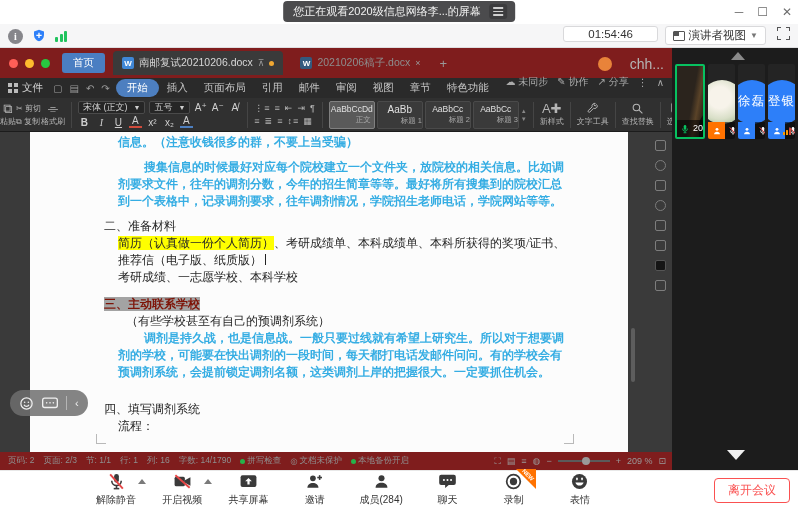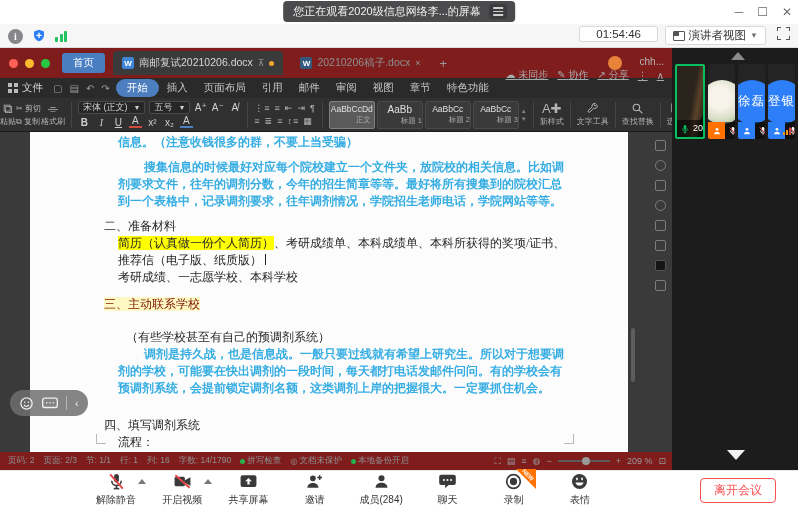--- a/index.html
+++ b/index.html
@@ -14,21 +14,21 @@
   .banner-menu i { display:block; width:10px; height:1.5px; background:#cfcfcf; }
   .win-controls { right:6px; top:0; height:24px; display:flex; align-items:center; gap:14px; color:#6d6d6d; font-size:12px; }
   .win-controls span { cursor:default; }
 
   
   .control-bar { left:0; top:24px; width:798px; height:24px; background:#f6f6f7; border-bottom:1px solid #dedee0; }
   .cb-left { left:8px; top:24px; height:24px; display:flex; align-items:center; gap:8px; }
   .info-dot { width:15px; height:15px; border-radius:50%; background:#86868b; color:#fff; font-size:10px; font-weight:bold; display:flex; align-items:center; justify-content:center; font-family:"Liberation Serif",serif; }
   .sig { display:flex; align-items:flex-end; gap:1.5px; height:12px; }
   .sig i { width:3px; background:#21c35e; border-radius:1px; }
-  .timer-box { right:140px; top:26px; background:#fff; border:1px solid #d9d9db; border-radius:3px; font-size:11.5px; color:#333; padding:1px 16px; }
+  .timer-box { right:140px; top:26px; background:#fff; border:1px solid #d9d9db; border-radius:3px; font-size:11.5px; color:#333; padding:1px 24px; }
   .view-btn { right:32px; top:26px; background:#fff; border:1px solid #d9d9db; border-radius:3px; font-size:11.5px; color:#333; padding:1px 7px; display:flex; align-items:center; gap:4px; }
   .view-ic { width:12px; height:10px; border:1.5px solid #555; border-radius:1px; position:relative; }
   .view-ic:before { content:""; position:absolute; left:0; top:0; width:5px; height:4px; background:#555; }
   .fs-ic { right:8px; top:27px; width:13px; height:13px; position:absolute; }
   .fs-ic i { position:absolute; width:4px; height:4px; border:1.5px solid #555; }
   .fs-ic i:nth-child(1){left:0;top:0;border-right:0;border-bottom:0;}
   .fs-ic i:nth-child(2){right:0;top:0;border-left:0;border-bottom:0;}
   .fs-ic i:nth-child(3){left:0;bottom:0;border-right:0;border-top:0;}
   .fs-ic i:nth-child(4){right:0;bottom:0;border-left:0;border-top:0;}
 
@@ -39,34 +39,34 @@
   .lights i { width:9px; height:9px; border-radius:50%; }
   .home-tab { margin-left:12px; background:#4a7ec2; color:#fff; font-size:10.5px; padding:3px 11px; border-radius:3px; }
   .doc-tab { display:flex; align-items:center; gap:5px; font-size:10.5px; padding:0 9px; height:24px; margin-left:8px; border-radius:4px 4px 0 0; }
   .doc-tab.active { background:#3a3a3a; color:#d6d6d6; }
   .doc-tab.inactive { color:#8d8d8d; }
   .w-ic { width:12px; height:12px; background:#3f87d6; border-radius:2px; color:#fff; font-size:8px; font-weight:bold; display:flex; align-items:center; justify-content:center; }
   .w-ic.dim { background:#33597e; }
   .pin-ic { color:#9a9a9a; font-size:9px; }
   .odot { width:5px; height:5px; border-radius:50%; background:#f0a732; }
   .plus-tab { color:#9a9a9a; font-size:13px; margin-left:10px; }
-  .acct { position:absolute; right:8px; top:8px; display:flex; gap:18px; color:#b5b5b5; font-size:10px; }
+  .acct { position:absolute; right:8px; top:8px; display:flex; align-items:center; gap:18px; color:#b5b5b5; font-size:14px; }
   .acct-av { width:14px; height:14px; border-radius:50%; background:#e8833a; }
 
   .ribbon-tabs { left:0; top:30px; width:672px; height:20px; background:#2a2a2a; display:flex; align-items:center; font-size:10.5px; color:#c6c6c6; }
   .file-menu { display:flex; align-items:center; gap:4px; margin-left:8px; color:#d6d6d6; }
   .grid-ic { width:10px; height:10px; background:
     linear-gradient(#bbb,#bbb) 0 0/4px 4px no-repeat,
     linear-gradient(#bbb,#bbb) 6px 0/4px 4px no-repeat,
     linear-gradient(#bbb,#bbb) 0 6px/4px 4px no-repeat,
     linear-gradient(#bbb,#bbb) 6px 6px/4px 4px no-repeat; }
   .mini-ics { display:flex; gap:7px; margin-left:10px; color:#9a9a9a; font-size:10px; }
   .rtab { padding:2px 8px; white-space:nowrap; }
   .rtab.active { background:#4d7fc0; color:#fff; border-radius:9px; padding:2px 11px; margin-left:6px; }
-  .ribbon-right { position:absolute; right:8px; top:20px; display:flex; align-items:center; gap:9px; color:#aaa; font-size:10px;text-decoration:underline; }
+  .ribbon-right { position:absolute; right:8px; top:27px; display:flex; align-items:center; gap:9px; color:#aaa; font-size:10px; }
 
   .ribbon-tools { left:0; top:50px; width:672px; height:34px; background:#303030; border-bottom:1px solid #1c1c1c; display:flex; align-items:center; color:#c2c2c2; }
   .vsep { width:1px; height:26px; background:#454545; margin:0 6px; flex:none; }
   .tool-col { display:flex; flex-direction:column; align-items:center; justify-content:center; font-size:8px; gap:1px; color:#b5b5b5; flex:none; }
   .tool-col .big { font-size:13px; line-height:13px; }
   .stack2 { display:flex; flex-direction:column; gap:2px; font-size:8px; color:#b5b5b5; flex:none; }
   .fgroup { display:flex; flex-direction:column; gap:2px; flex:none; }
   .frow { display:flex; align-items:center; gap:4px; }
   .combo { background:#262626; border:1px solid #4a4a4a; border-radius:2px; font-size:9px; color:#cfcfcf; padding:0 4px; height:13px; display:flex; align-items:center; gap:6px; white-space:nowrap; }
   .fmt { font-size:10px; width:13px; text-align:center; color:#cfcfcf; }
@@ -78,25 +78,25 @@
   .stylebox.sel { background:#5a5a5a; border-color:#808080; }
   .stylebox .prev { font-size:8.5px; color:#e0e0e0; white-space:nowrap; }
   .stylebox .nm { font-size:7.5px; color:#a8a8a8; white-space:nowrap;margin-left:23px; }
   .tool-svg { width:13px; height:13px; }
 
   
   .doc-area { left:0; top:84px; width:672px; height:320px; background:#3a3a3a; overflow:hidden; }
   .doc-page { position:absolute; left:30px; top:0; width:598px; height:320px; background:#fcfcfc; }
   .doc-text { position:absolute; left:74px; right:60px; top:2px; font-size:12px; line-height:17px; color:#262626; font-family:"Liberation Serif","DejaVu Serif",serif; }
   .t-cyan { color:#35ade3; font-weight:bold; font-family:"Liberation Sans","DejaVu Sans",sans-serif; }
-  .ml1 { margin-left:14px; } .ml2 { margin-left:22px;margin-top:16px; }
+  .ml1 { margin-left:14px; } .ml2 { margin-left:22px; }
   .ind { text-indent:26px; }
   .gap8 { margin-top:8px; } .gap10 { margin-top:10px; } .gap20 { margin-top:20px; }
   .hl-y { background:#ffff00; }
-  .hl-r { background:#fef9c3; color:#7e1408; font-weight:normal;margin-top:48px; }
+  .hl-r { background:#a3a3a3; color:#7e1408; font-weight:bold;margin-top:48px; }
   .caret-bar { display:inline-block; width:1px; height:11px; background:#222; vertical-align:-1px; margin-left:3px; }
   .corner { position:absolute; width:10px; height:10px; }
   .corner.bl { left:66px; bottom:8px; border-left:1px solid #b9b9b9; border-bottom:1px solid #b9b9b9; }
   .corner.br { right:54px; bottom:8px; border-right:1px solid #b9b9b9; border-bottom:1px solid #b9b9b9; }
   .doc-scroll { position:absolute; left:631px; top:196px; width:4px; height:54px; background:#5d5d5d; border-radius:2px; }
   .side-tools { position:absolute; right:6px; top:8px; display:flex; flex-direction:column; gap:9px; align-items:center; }
   .side-tools span { width:11px; height:11px; border:1px solid #7d7d7d; border-radius:2px; display:block; }
   .side-tools span.round { border-radius:50%; }
   .side-tools span.dark { background:#151515; border-color:#555; }
   .float-pill { position:absolute; left:10px; bottom:36px; height:26px; background:rgba(110,110,110,0.85); border-radius:14px; display:flex; align-items:center; padding:0 9px; gap:8px; }
@@ -138,21 +138,21 @@
 
   
   .bottom-bar { left:0; top:470px; width:798px; height:42px; background:#ffffff; border-top:1px solid #e8e8e8; }
   .bb-items { position:absolute; left:88px; top:472px; width:520px; display:flex; justify-content:space-between; }
   .bb-btn { width:56px; display:flex; flex-direction:column; align-items:center; gap:2px; position:relative; }
   .bb-btn .lbl { font-size:10px; color:#333; white-space:nowrap; }
   .bb-caret { position:absolute; right:-2px; top:7px; width:0; height:0; border-left:4px solid transparent; border-right:4px solid transparent; border-bottom:5px solid #7a7a7a; }
   .new-ribbon { position:absolute; right:6px; top:-3px; width:0; height:0; border-left:20px solid transparent; border-top:20px solid #ff7200; }
   .new-txt { position:absolute; right:7px; top:0px; color:#fff; font-size:6px; transform:rotate(45deg); font-weight:bold; }
   .more-dot { position:absolute; right:12px; top:-1px; width:6px; height:6px; border-radius:50%; background:#ff7200; }
-  .leave-btn { position:absolute; right:22px; top:478px; height:25px; padding:0 13px; border:1px solid #fa5151; border-radius:4px; color:#fa5151; background:#fff; font-size:12px; display:flex; align-items:center; }
+  .leave-btn { position:absolute; right:8px; top:478px; height:25px; padding:0 13px; border:1px solid #fa5151; border-radius:4px; color:#fa5151; background:#fff; font-size:12px; display:flex; align-items:center; }
 </style>
 </head>
 <body>
 
 <div class="screen">
 
   <div class="abs banner-bar">
     <div class="abs banner-pill">
       <span>您正在观看2020级信息网络李...的屏幕</span>
       <span class="banner-menu">

